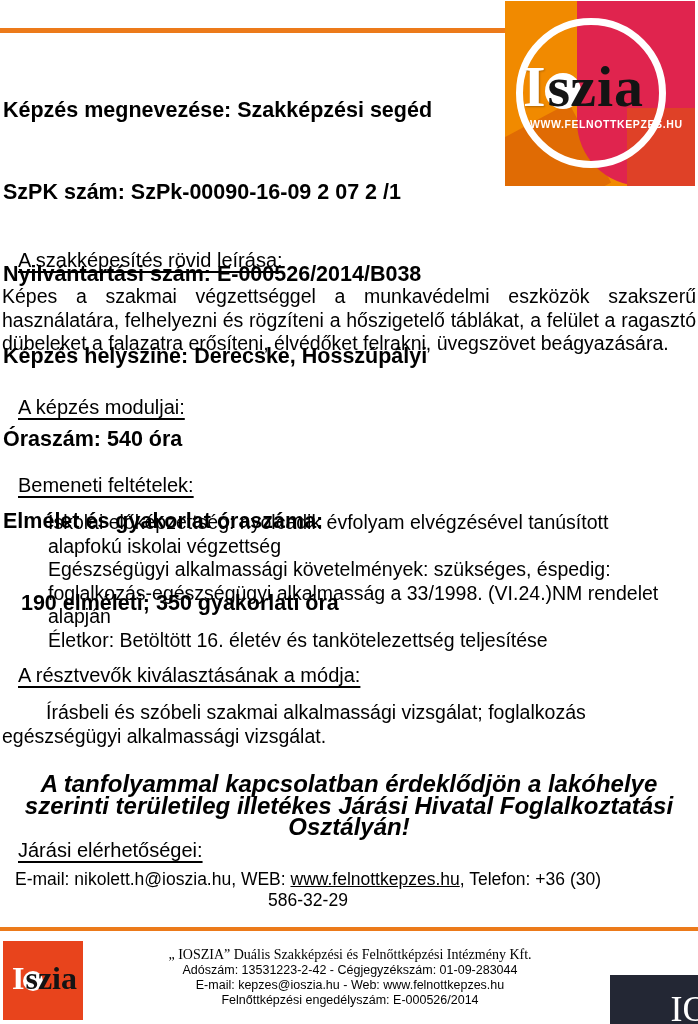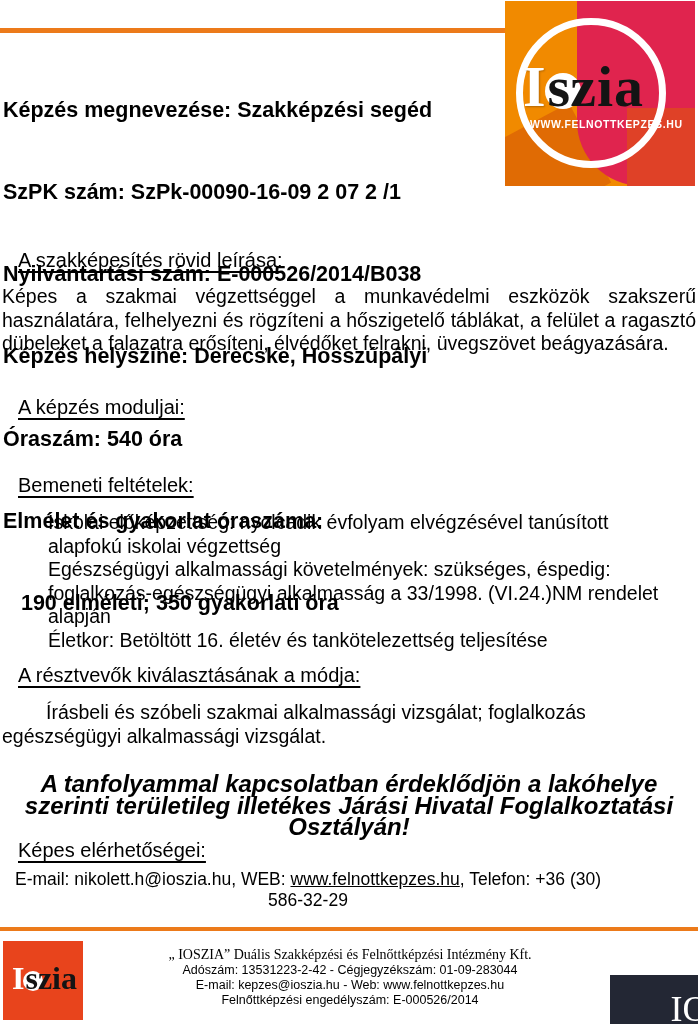--- a/index.html
+++ b/index.html
@@ -116,21 +116,21 @@
     <div>Iskolai előképzettség: nyolcadik évfolyam elvégzésével tanúsított alapfokú iskolai végzettség</div>
     <div>Egészségügyi alkalmassági követelmények: szükséges, éspedig: foglalkozás-egészségügyi alkalmasság a 33/1998. (VI.24.)NM rendelet alapján</div>
     <div>Életkor: Betöltött 16. életév és tankötelezettség teljesítése</div>
   </div>
 
   <div class="sec-heading h-sel">A résztvevők kiválasztásának a módja:</div>
   <div class="body-text p-sel">Írásbeli és szóbeli szakmai alkalmassági vizsgálat; foglalkozás egészségügyi alkalmassági vizsgálat.</div>
 
   <div class="notice">A tanfolyammal kapcsolatban érdeklődjön a lakóhelye szerinti területileg illetékes Járási Hivatal Foglalkoztatási Osztályán!</div>
 
-  <div class="sec-heading h-contact">Képes elérhetőségei:</div>
+  <div class="sec-heading h-contact">Járási elérhetőségei:</div>
   <div class="contact-line"><span>E-mail: nikolett.h@ioszia.hu, WEB: </span><a class="contact-link">www.felnottkepzes.hu</a><span>, Telefon: +36 (30) 586-32-29</span></div>
 
   <div class="footer-rule"></div>
 
   <div class="footer-logo-left">
     <div class="fl-word"><span class="fl-i">I</span><span class="fl-s-wrap"><span class="fl-circle"></span><span class="fl-s">s</span></span><span class="fl-zia">zia</span></div>
   </div>
 
   <div class="footer-text">
     <div class="f-company">„ IOSZIA” Duális Szakképzési és Felnőttképzési Intézmény Kft.</div>

